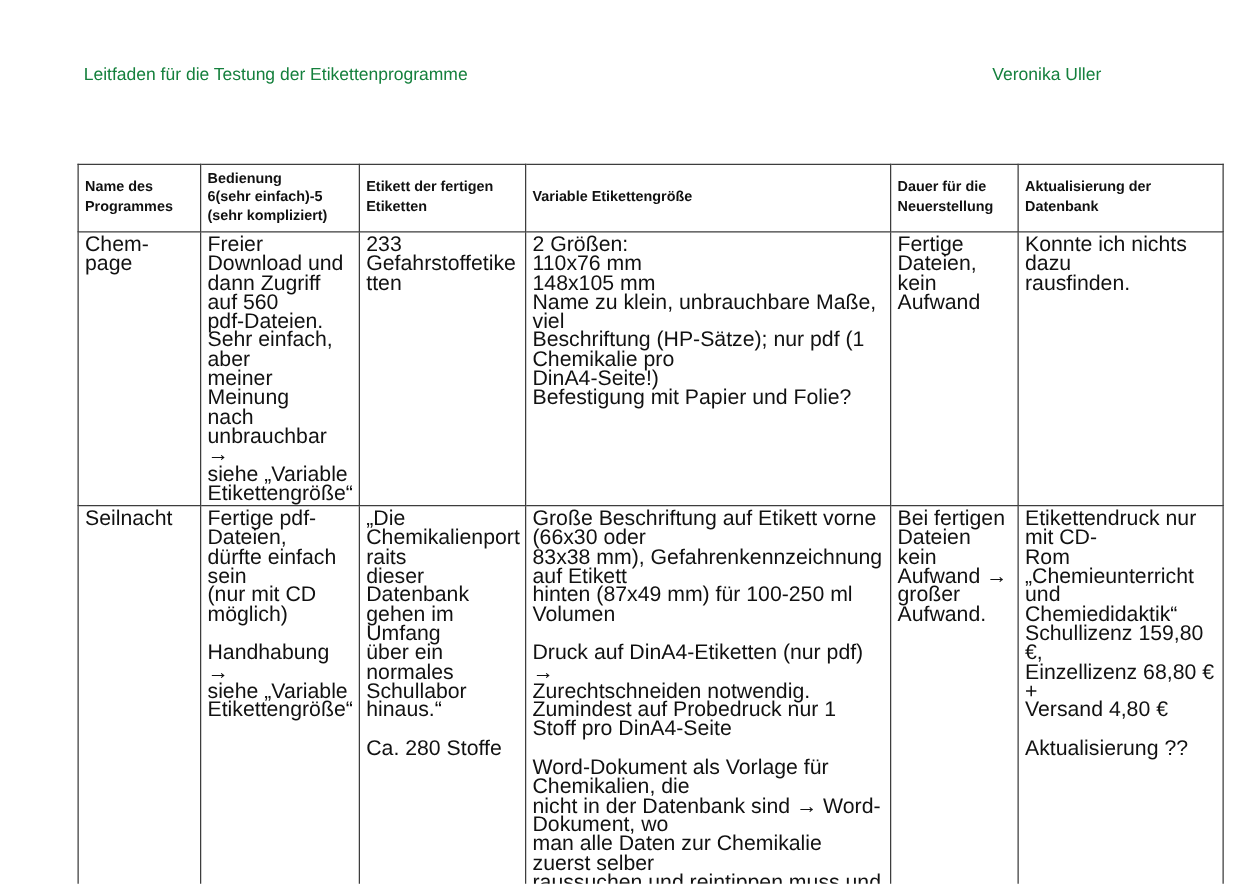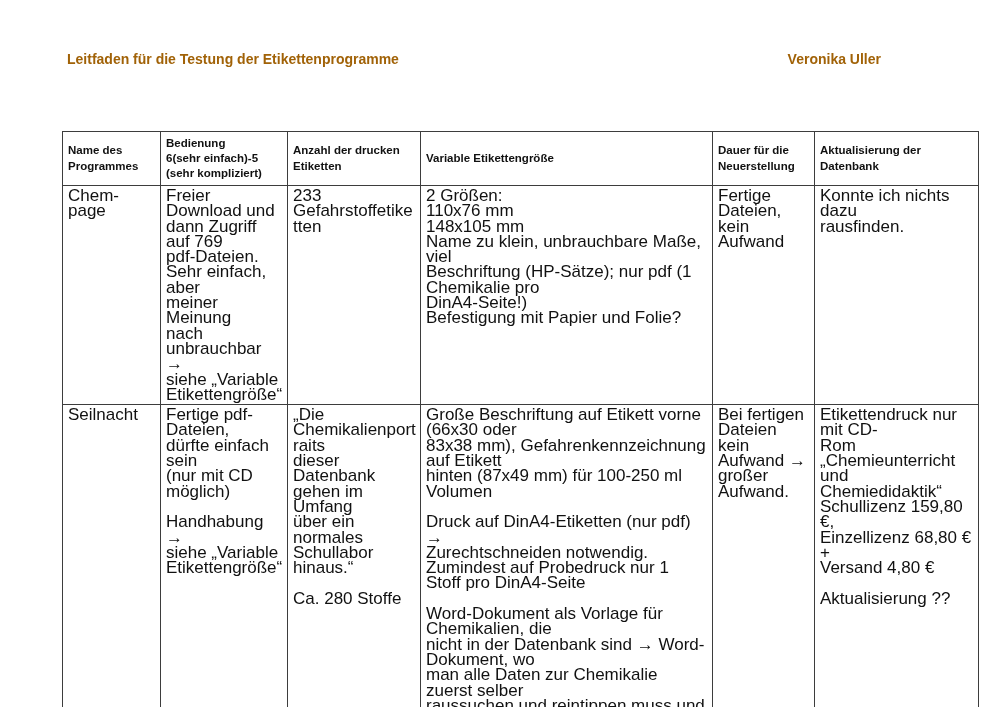--- a/index.html
+++ b/index.html
@@ -16,22 +16,22 @@
     overflow: hidden;
   }
   .title-bar {
     position: absolute;
     top: 51px;
     left: 67px;
     width: 814px;
     display: flex;
     justify-content: space-between;
     font-size: 14px;
-    font-weight: bold;
-    color: #a16207;
+    font-weight: normal;
+    color: #15803d;
   }
   table.doc-table {
     position: absolute;
     top: 86px;
     left: 62px;
     width: 916px;
     border-collapse: collapse;
     table-layout: fixed;
     margin-top: 45px;
   }
@@ -75,34 +75,34 @@
     <col style="width:102px">
     <col style="width:164px">
   </colgroup>
   <thead>
     <tr class="r-head">
       <th>Name des
 Programmes</th>
       <th>Bedienung
 6(sehr einfach)-5
 (sehr kompliziert)</th>
-      <th>Anzahl der drucken
+      <th>Etikett der fertigen
 Etiketten</th>
       <th>Variable Etikettengröße</th>
       <th>Dauer für die
 Neuerstellung</th>
       <th>Aktualisierung der
 Datenbank</th>
     </tr>
   </thead>
   <tbody>
     <tr class="r-1">
       <td>Chem-page</td>
       <td>Freier Download und
-dann Zugriff auf 769
+dann Zugriff auf 560
 pdf-Dateien.
 Sehr einfach, aber
 meiner Meinung
 nach unbrauchbar →
 siehe „Variable
 Etikettengröße“</td>
       <td>233
 Gefahrstoffetiketten</td>
       <td>2 Größen:
 110x76 mm

